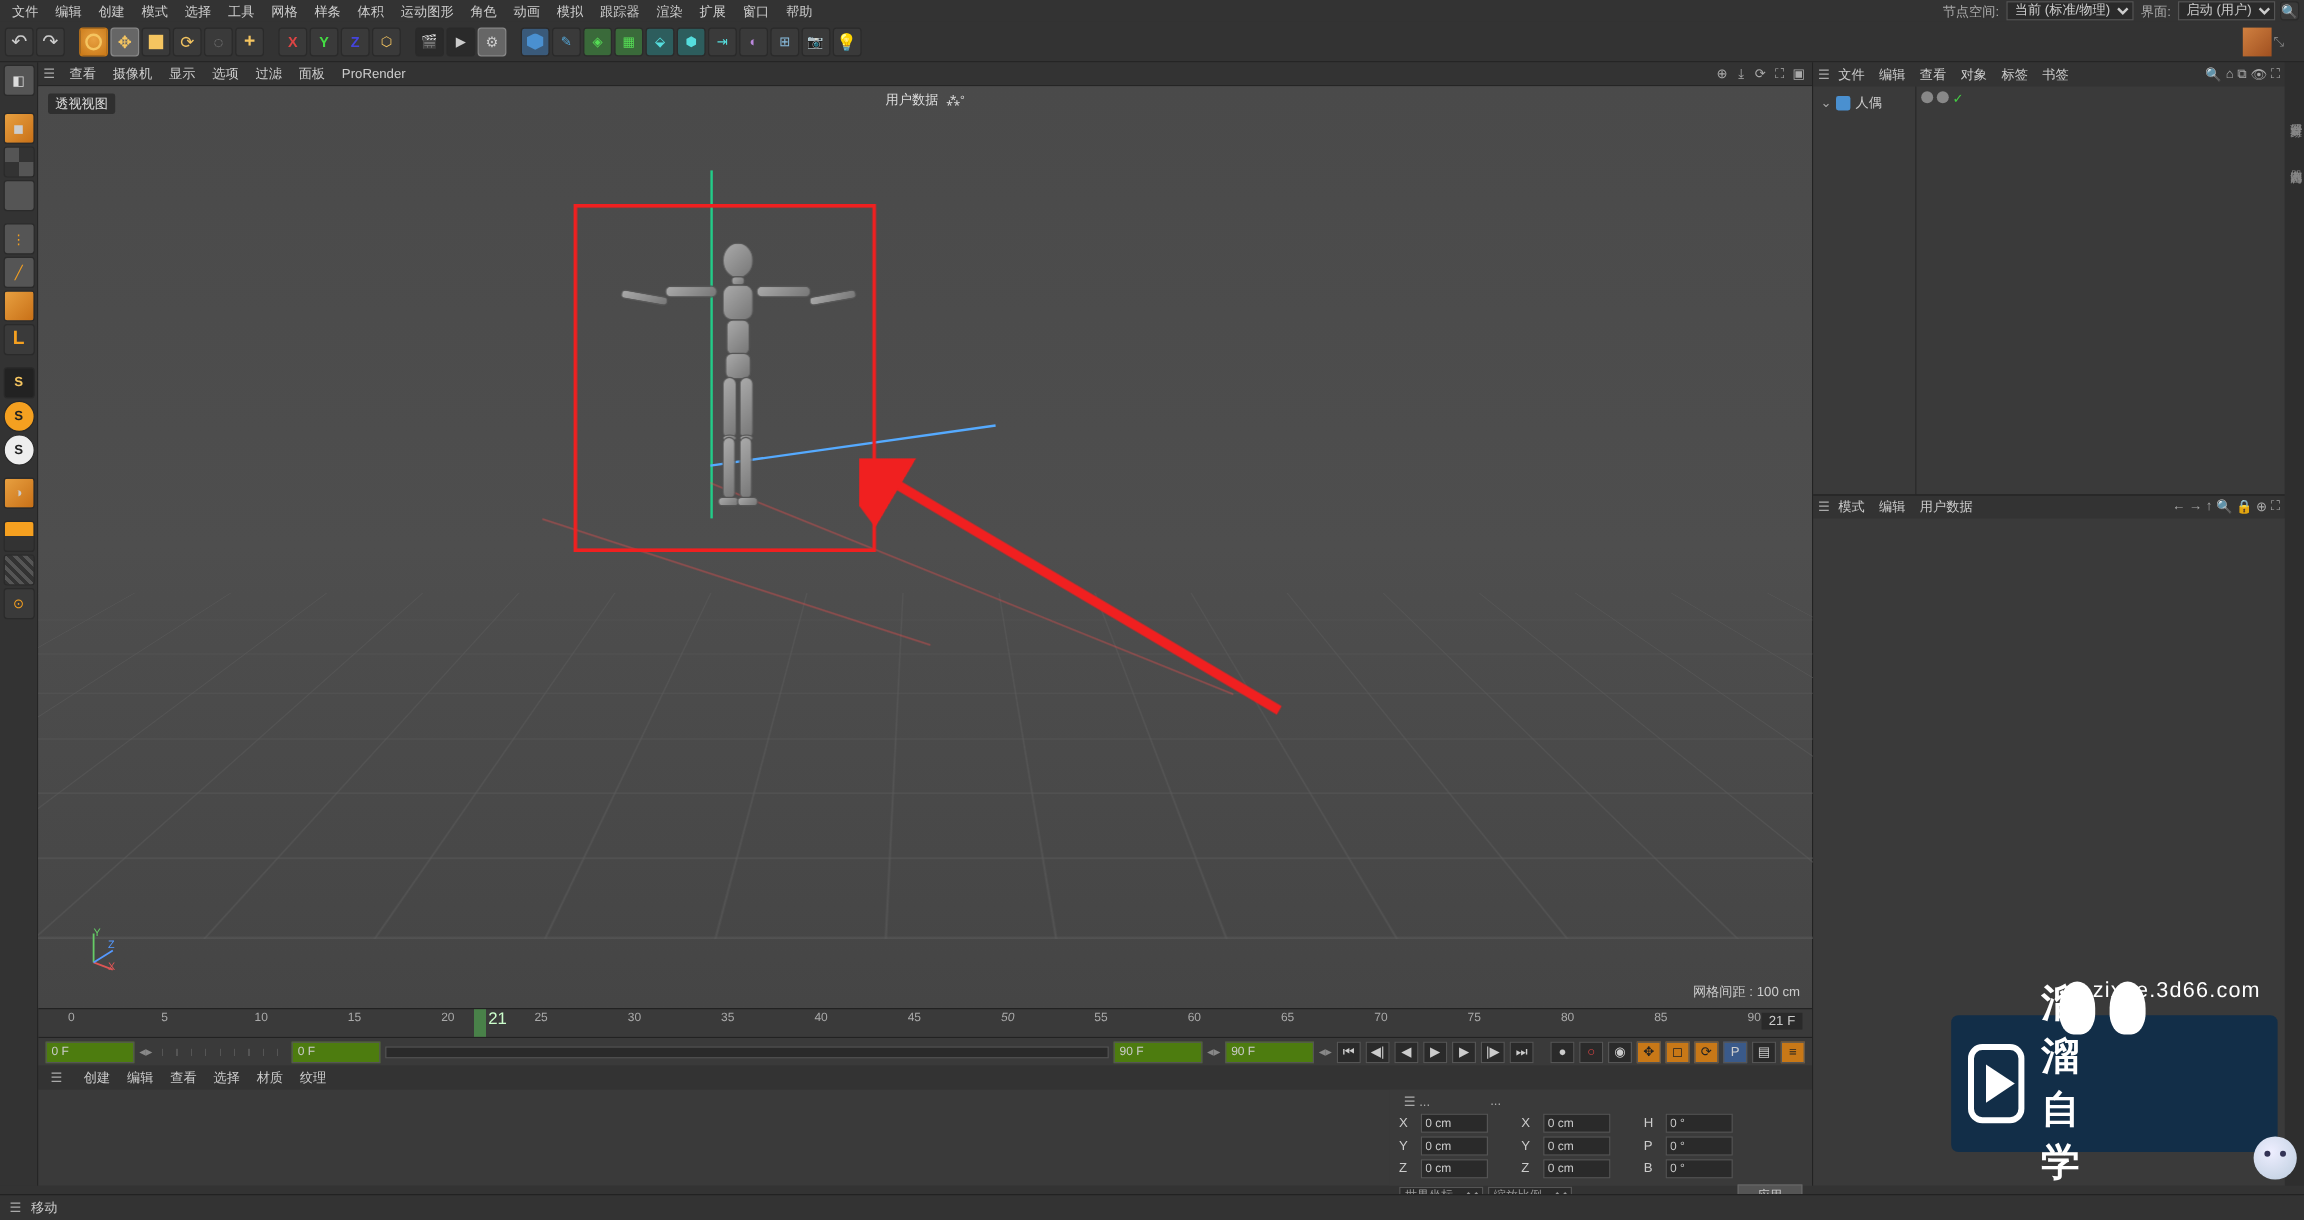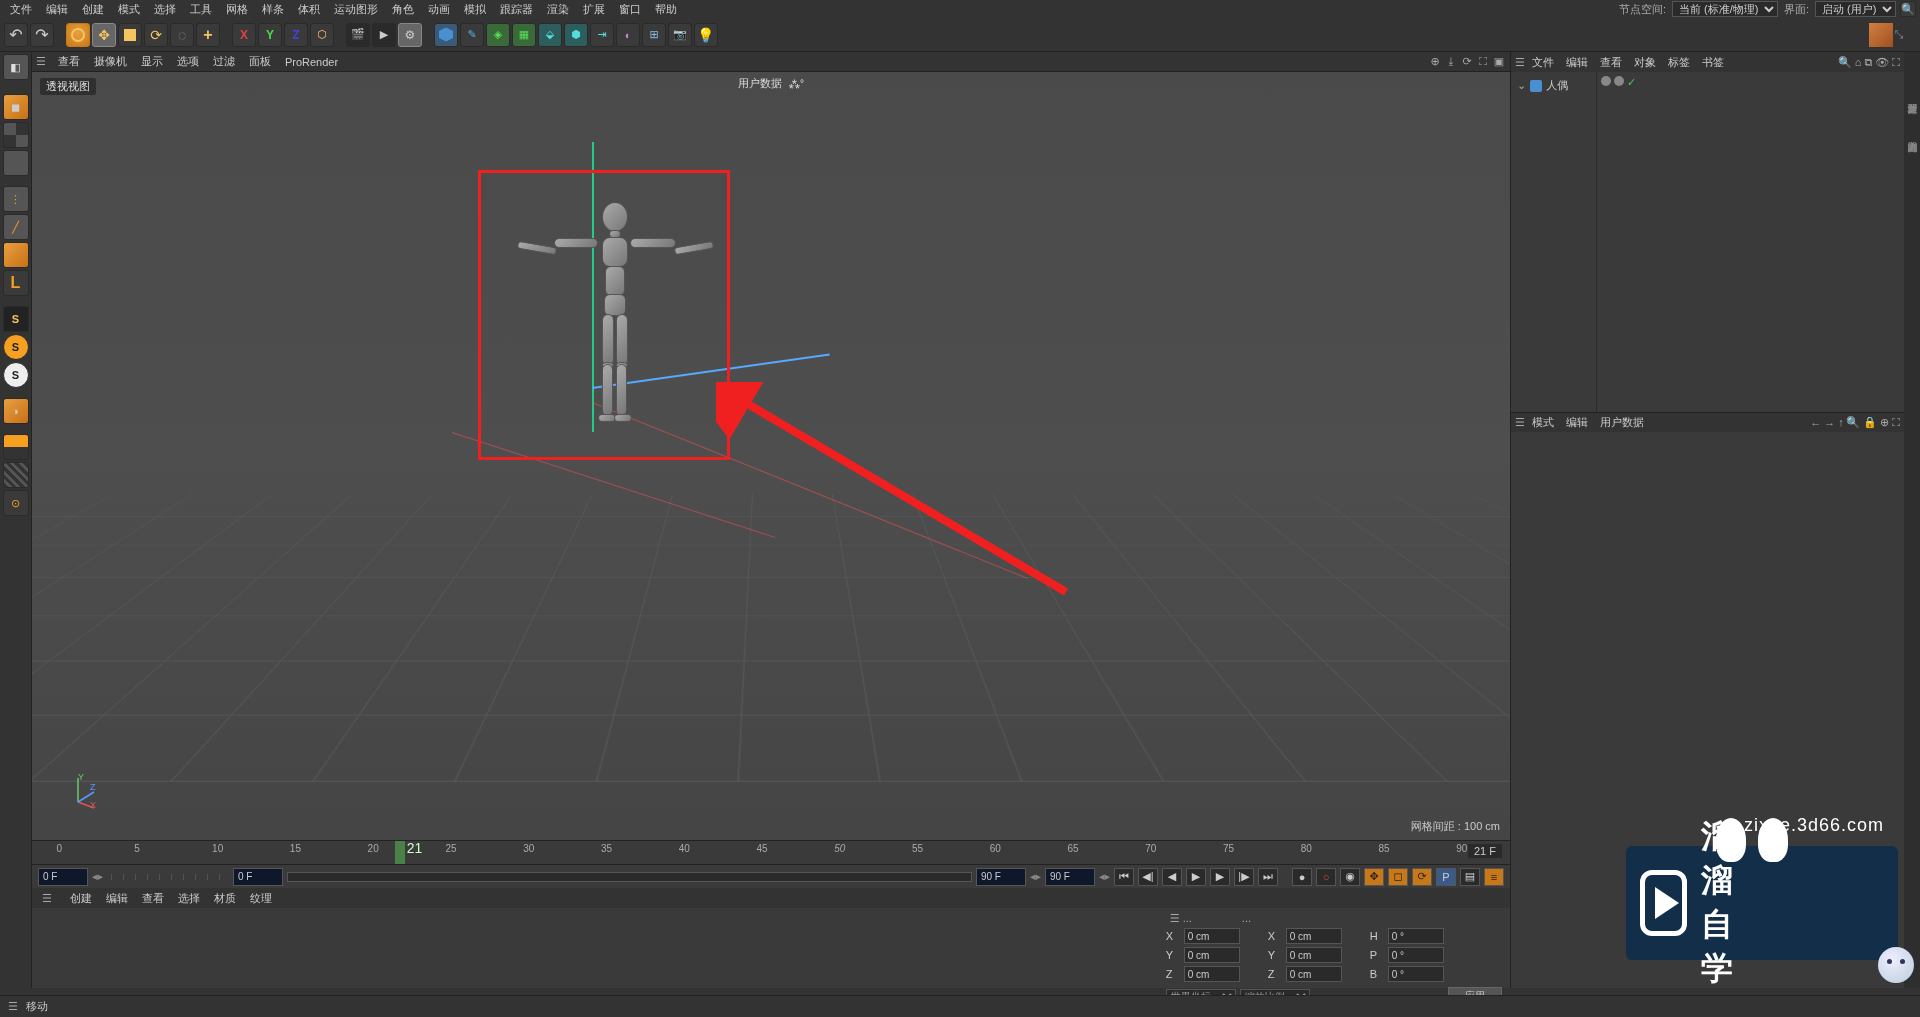--- a/index.html
+++ b/index.html
@@ -118,21 +118,21 @@
 .nav-gizmo svg{position:absolute;left:0;top:0;}
 
 
 .timeline { height: 24px; background: #3a3a3a; position:relative; border-top:1px solid #222;}
 .timeline .tl-ruler { position:absolute; left:10px; right:10px; top:0; bottom:0; }
 .timeline .tick { position:absolute; top:2px; font-size:10px; color:#aaa;}
 .timeline .playhead { position:absolute; top:0; bottom:0; background:rgba(80,160,80,0.7); }
 .timeline .frame-box{position:absolute; right:8px; top:3px; background:#2a2a2a; padding:1px 6px; color:#ccc;}
 
 .playback-row { height: 24px; background: #3a3a3a; display:flex; align-items:center; gap:4px; padding:0 6px; border-top:1px solid #222;}
-.pb-field { width:50px; height:18px; background:#0f172a; border:1px solid #555; color:#ccc; padding:0 4px; font-size:10px;}
+.pb-field { width:74px; height:18px; background:#4d7c0f; border:1px solid #555; color:#ccc; padding:0 4px; font-size:10px;}
 .pb-sep { flex:1; height:6px; background:repeating-linear-gradient(90deg,#555 0 1px,transparent 1px 12px); margin:0 4px;}
 .pb-btn { width:20px; height:18px; background:#2a2a2a; border:1px solid #555; display:flex;align-items:center;justify-content:center; cursor:pointer; color:#ccc;}
 .pb-btn.rec{color:#d44;}
 .pb-btn.orange{background:#c87817;color:#222;}
 .pb-btn.blue{background:#3a5a8a;}
 
 
 .mat-menubar { height:20px; background:#333; display:flex; align-items:center; padding:0 4px; gap:2px;}
 .mat-menubar span{padding:2px 6px; cursor:pointer;}
 .mat-area { height: 80px; background:#3a3a3a; display:flex;}

